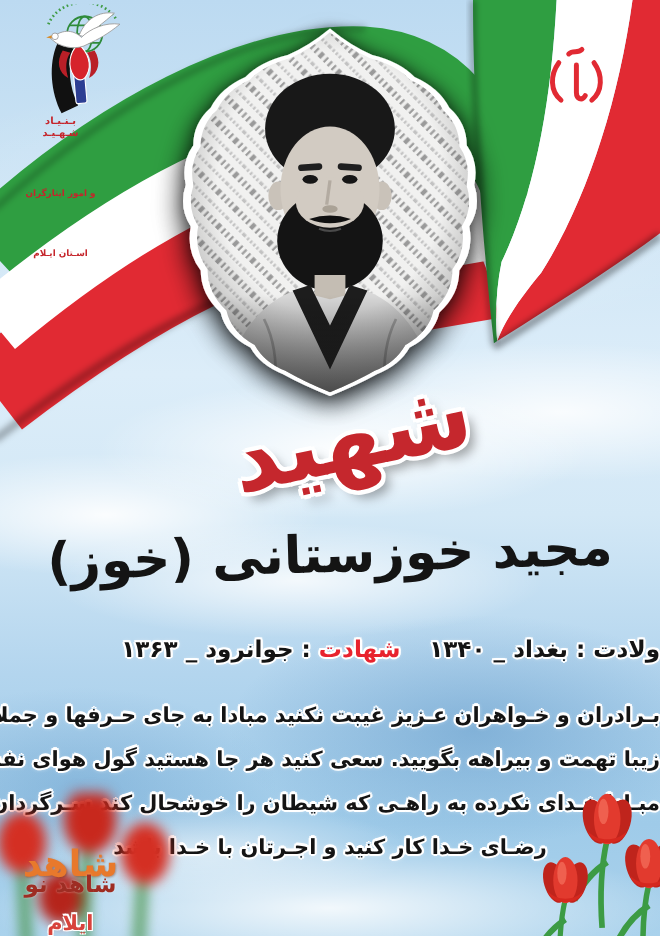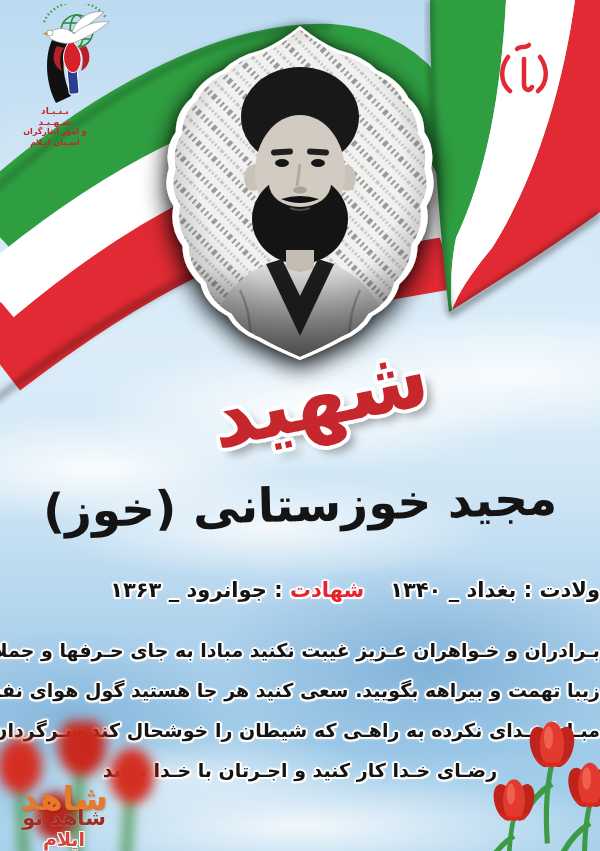--- a/index.html
+++ b/index.html
@@ -56,29 +56,29 @@
     font-size:19px;font-weight:bold;color:#141414;line-height:40px;
   }
   #testament div{white-space:nowrap;}
   
   #logo{left:10px;top:4px;width:112px;}
   #logo-text{
     direction:rtl;text-align:center;color:#c5252b;font-weight:bold;
     width:78px;margin:-4px 0 0 6px;line-height:10.5px;
   }
   #logo-text .l12{font-size:9px;letter-spacing:1px;}
-  #logo-text .l34{font-size:8px;}
+  #logo-text .l34{font-size:8px;margin-top:44px;}
   
   #watermark{
     left:6px;bottom:2px;width:116px;text-align:center;direction:rtl;
     font-weight:bold;line-height:1;
   }
   #watermark .w1{font-size:33px;color:#e8792c;text-shadow:1px 1px 2px rgba(120,40,0,.4);}
   #watermark .w2{font-size:21px;color:#9e2d23;margin-top:-7px;text-shadow:0 0 2px rgba(255,255,255,.5);}
-  #watermark .w3{font-size:19px;color:#d8433c;margin-top:1px;
+  #watermark .w3{font-size:19px;color:#d8433c;margin-top:15px;
     text-shadow:-1px -1px 0 #fff,1px -1px 0 #fff,-1px 1px 0 #fff,1px 1px 0 #fff;}
   .blurred{filter:blur(6px);}
 </style>
 </head>
 <body>
 
 <div id="poster">
 
   <div id="sky"></div>
 

